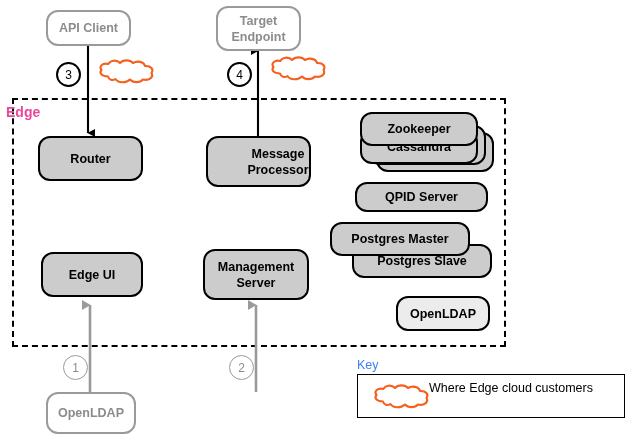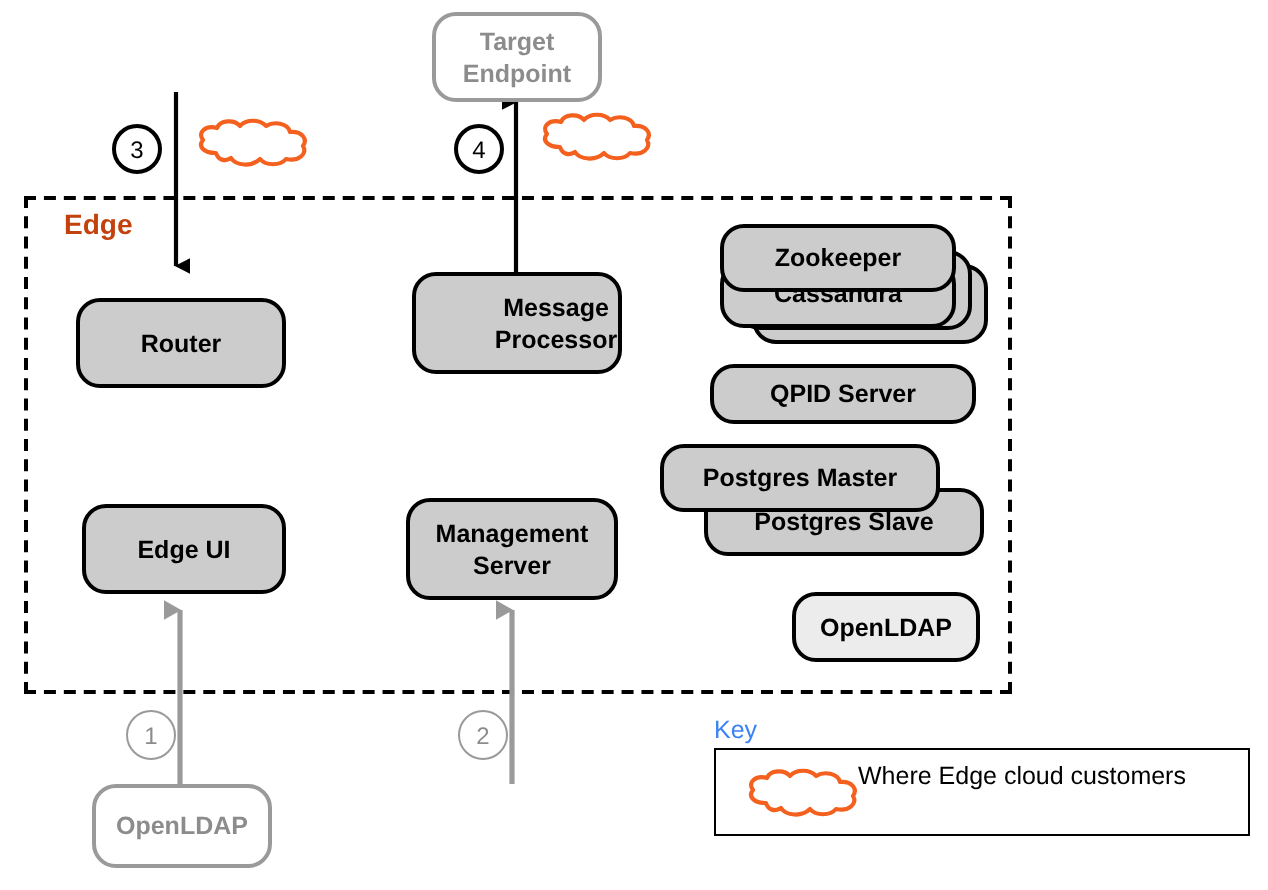--- a/index.html
+++ b/index.html
@@ -47,24 +47,24 @@
   #edge-box{
     position:absolute;
     left:12px; top:98px;
     width:494px; height:249px;
     border:2px dashed #000000;
     box-sizing:border-box;
     background:transparent;
   }
   #edge-label{
     position:absolute;
-    left:32px; top:104px;
+    left:6px; top:104px;
     font-size:14px;
     font-weight:bold;
-    color:#c2410c;
+    color:#ec4899;
   }
   
   .step{
     position:absolute;
     width:25px;height:25px;
     border-radius:50%;
     box-sizing:border-box;
     display:flex;align-items:center;justify-content:center;
     font-size:12px;font-weight:normal;
     background:#ffffff;
@@ -123,32 +123,35 @@
 
     <line x1="88" y1="46" x2="88" y2="133" stroke="#000000" stroke-width="2.1" marker-end="url(#ah-black)"></line>
 
     <line x1="258" y1="139" x2="258" y2="51" stroke="#000000" stroke-width="2.1" marker-end="url(#ah-black-up)"></line>
 
     <line x1="90" y1="392" x2="90" y2="305" stroke="#9a9a9a" stroke-width="2.6" marker-end="url(#ah-grey)"></line>
 
     <line x1="256" y1="392" x2="256" y2="305" stroke="#9a9a9a" stroke-width="2.6" marker-end="url(#ah-grey)"></line>
   </svg>
 
+  <div class="node ext" style="left:46px;top:10px;width:85px;height:36px;">
+    <span>API Client</span>
+  </div>
 
   <div class="node ext" style="left:216px;top:6px;width:85px;height:45px;flex-direction:column;">
     <span>Target</span>
     <span>Endpoint</span>
   </div>
 
   <div class="node ext" style="left:46px;top:392px;width:90px;height:42px;">
     <span>OpenLDAP</span>
   </div>
 
 
-  <div class="node inner" style="left:38px;top:149px;width:105px;height:45px;">
+  <div class="node inner" style="left:38px;top:136px;width:105px;height:45px;">
     <span>Router</span>
   </div>
 
   <div class="node inner" style="left:206px;top:136px;width:105px;height:51px;flex-direction:column;padding-left:39px;">
     <span>Message</span>
     <span>Processor</span>
   </div>
 
   <div class="node inner" style="left:203px;top:249px;width:106px;height:51px;flex-direction:column;">
     <span>Management</span>

